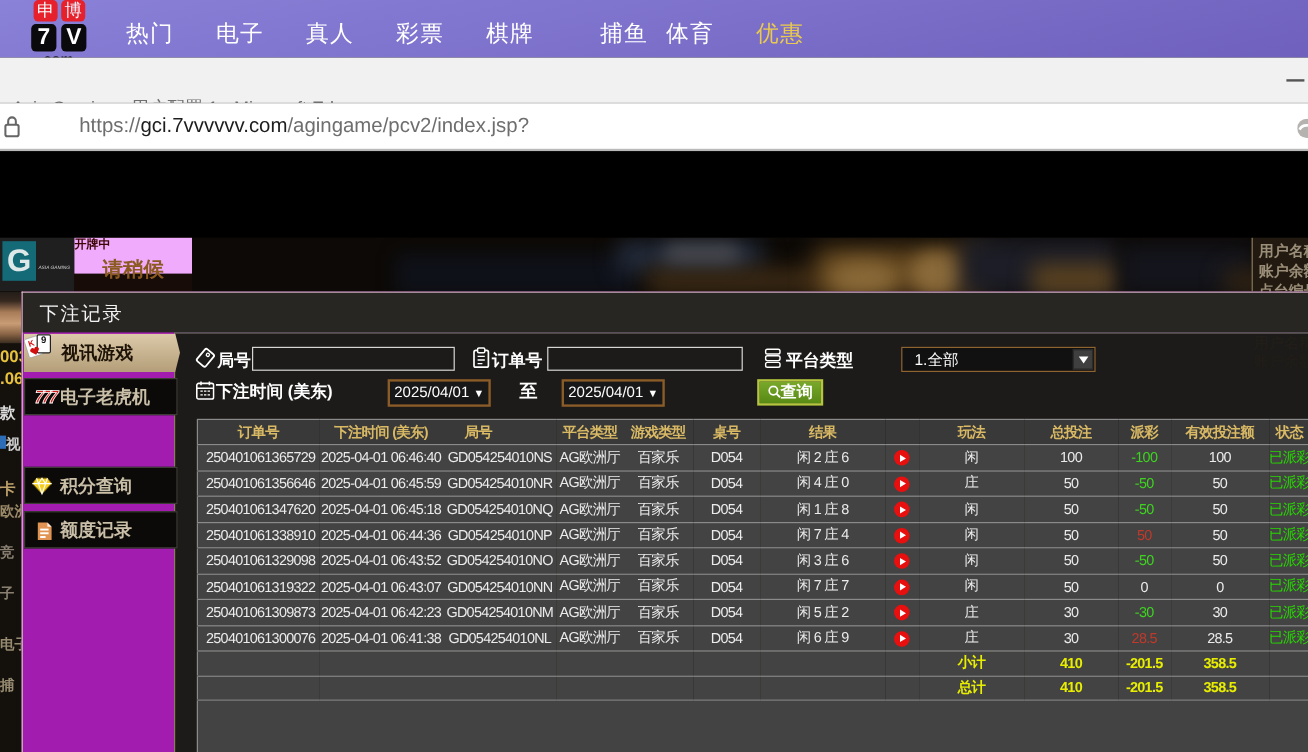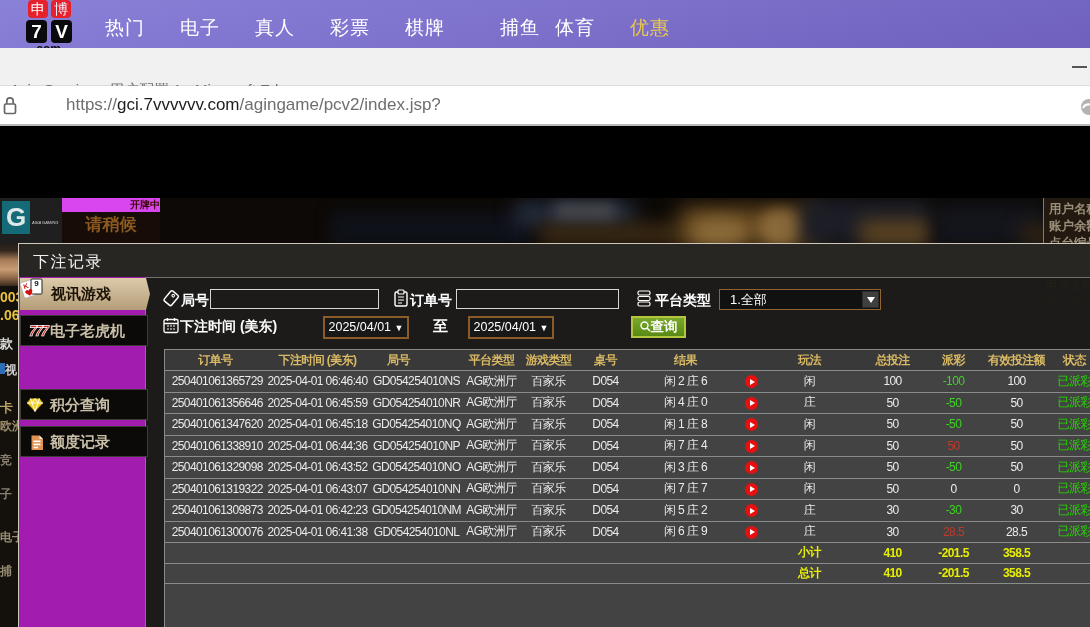--- a/index.html
+++ b/index.html
@@ -88,21 +88,21 @@
   <path d="M2 9 a6.5 5.5 0 0 1 7 -3.5" fill="none" stroke="#fff" stroke-width="2.2"></path>
 </svg>
 
 <div class="abs" id="blackband"></div>
 <div class="abs" id="scene">
   <div class="abs" style="left:0;top:0;width:62px;height:45px;background:#1f1f1f;">
     <div class="abs" style="left:2px;top:3px;width:28px;height:33px;background:#156a78;color:#dfe8e8;font-size:26px;font-weight:bold;text-align:center;line-height:33px;">G</div>
     <div class="abs" style="left:32px;top:22px;font-size:4px;color:#cfcfcf;font-style:italic;">ASIA GAMING</div>
   </div>
   <div class="abs" style="left:62px;top:0;width:98px;height:45px;background:#170c08;">
-    <div class="abs" style="left:0;top:0;width:98px;height:14px;background:#d946ef;color:#3c0606;font-size:10px;font-weight:bold;text-align:right;line-height:14px;">开牌中</div>
+    <div class="abs" style="left:0;top:0;width:98px;height:30px;background:#f0abfc;color:#3c0606;font-size:10px;font-weight:bold;text-align:left;line-height:14px;">开牌中</div>
     <div class="abs" style="left:0;top:15px;width:98px;font-size:17px;font-weight:bold;color:#8a5a20;text-align:center;">请稍候</div>
   </div>
   <div class="abs" style="left:160px;top:0;width:883px;height:45px;background:#0c0906;overflow:hidden;">
     <div class="abs" style="left:170px;top:14px;width:200px;height:35px;background:#0f1119;filter:blur(7px);"></div>
     <div class="abs" style="left:355px;top:3px;width:120px;height:26px;background:#232c3c;filter:blur(9px);"></div>
     <div class="abs" style="left:380px;top:25px;width:180px;height:22px;background:#3c2a14;filter:blur(9px);"></div>
     <div class="abs" style="left:395px;top:5px;width:60px;height:16px;background:#4a4a50;filter:blur(7px);"></div>
     <div class="abs" style="left:520px;top:8px;width:140px;height:40px;background:#64471f;filter:blur(10px);"></div>
     <div class="abs" style="left:530px;top:20px;width:60px;height:28px;background:#8a6a38;filter:blur(8px);border-radius:50%;"></div>
     <div class="abs" style="left:598px;top:12px;width:46px;height:36px;background:#8a6a3a;filter:blur(7px);border-radius:50%;"></div>
@@ -194,21 +194,21 @@
     <path d="M5 8 h6 M5 11 h6 M5 14 h4" stroke="#fff" stroke-width="1.1"></path>
   </svg>
   <div class="lbl" style="left:391px;top:48px;">订单号</div>
   <div class="inp" style="left:437px;top:45px;width:163px;"></div>
   <svg class="abs" style="left:618px;top:46px;" width="15" height="17" viewBox="0 0 15 17">
     <rect x="1" y="1" width="12" height="4" rx="1.5" fill="none" stroke="#fff" stroke-width="1.2"></rect>
     <rect x="1" y="6.5" width="12" height="4" rx="1.5" fill="none" stroke="#fff" stroke-width="1.2"></rect>
     <rect x="1" y="12" width="12" height="4" rx="1.5" fill="none" stroke="#fff" stroke-width="1.2"></rect>
   </svg>
   <div class="lbl" style="left:636px;top:48px;">平台类型</div>
-  <div class="dd" style="left:700px;top:45px;width:162px;">1.全部<span style="position:absolute;right:1px;top:1px;width:17px;height:17px;background:#3f3f3f;border:1px solid #2a2a2a;box-sizing:border-box;">
+  <div class="dd" style="left:732px;top:45px;width:162px;">1.全部<span style="position:absolute;right:1px;top:1px;width:17px;height:17px;background:#3f3f3f;border:1px solid #2a2a2a;box-sizing:border-box;">
         <span style="position:absolute;left:4px;top:5px;width:0;height:0;border-left:4.5px solid transparent;border-right:4.5px solid transparent;border-top:6px solid #fff;"></span>
       </span></div>
 
   <svg class="abs" style="left:144px;top:73px;" width="16" height="17" viewBox="0 0 16 17">
     <rect x="1" y="2.5" width="14" height="13" rx="1.5" fill="none" stroke="#fff" stroke-width="1.3"></rect>
     <path d="M1 6.5 h14 M4.5 1 v3 M11.5 1 v3" stroke="#fff" stroke-width="1.3"></path>
     <path d="M4 9 h2 M7 9 h2 M10 9 h2 M4 12 h2 M7 12 h2 M10 12 h2" stroke="#fff" stroke-width="1"></path>
   </svg>
   <div class="lbl" style="left:161px;top:74px;">下注时间 (美东)</div>
   <div class="dateb" style="left:304px;top:72px;">2025/04/01 <span style="font-size:9px;">▼</span></div>

